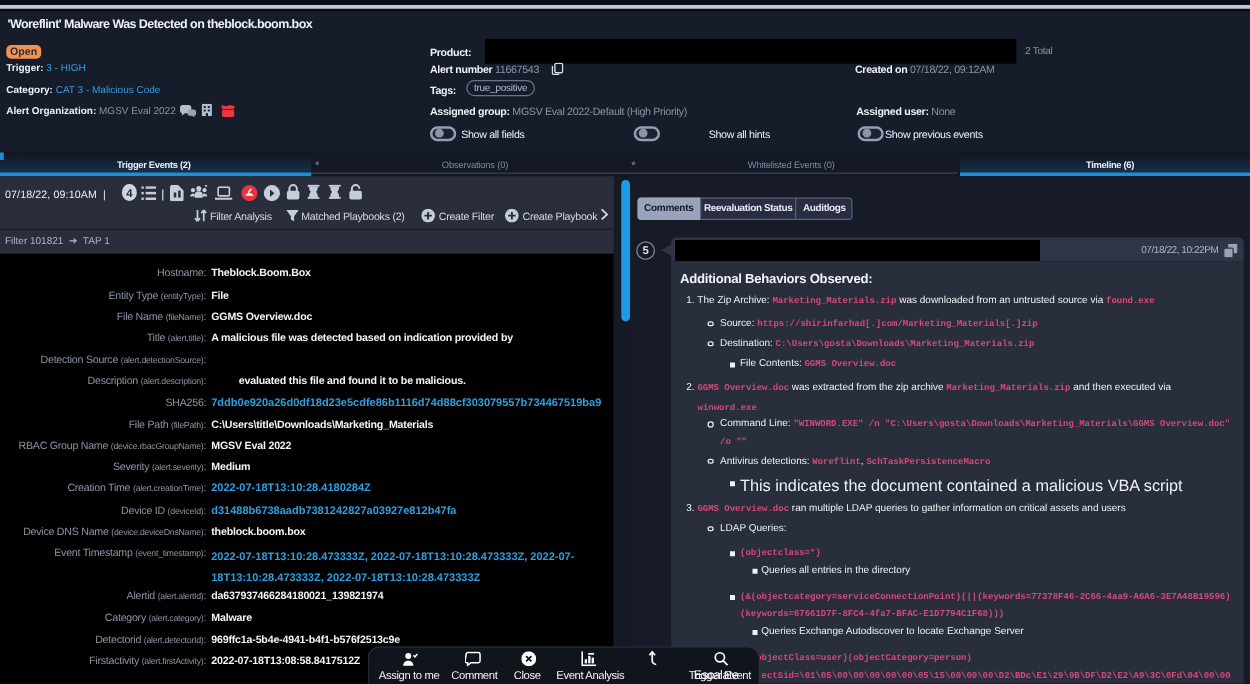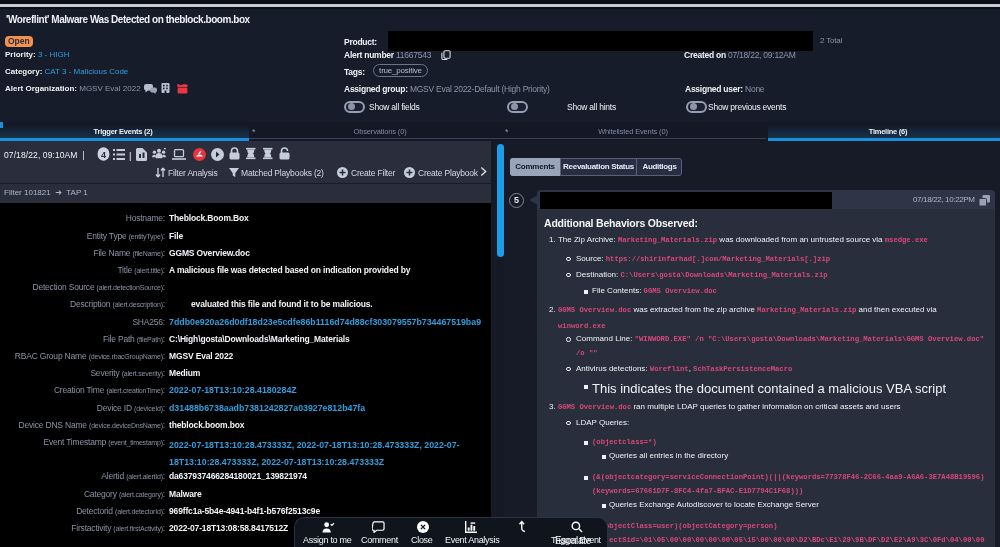--- a/index.html
+++ b/index.html
@@ -19,21 +19,21 @@
 <body>
 
 <div class="abs" style="left:0;top:0;width:1000px;height:9px;background:#0a0d15;"></div>
 <div class="abs" style="left:0;top:3.5px;width:1000px;height:3px;background:#c4c9d4;"></div>
 
 <div class="abs" style="left:0;top:9px;width:1000px;height:113px;background:#171c2b;"></div>
 <div id="hdr">
   <div class="abs wh" style="left:6px;top:14px;font-size:10px;letter-spacing:-0.45px;font-weight:700;">'Woreflint' Malware Was Detected on theblock.boom.box</div>
 
   <div class="abs" style="left:5px;top:36px;height:11px;background:#f5914f;color:#2b2f3f;font-size:8.5px;font-weight:700;border-radius:4px;padding:0 3px;line-height:11px;">Open</div>
-  <div class="abs" style="font-size:8px;left:5px;top:50px;"><span class="lb">Priority: </span><span class="bl">3 - HIGH</span></div>
+  <div class="abs" style="font-size:8px;left:5px;top:50px;"><span class="lb">Trigger: </span><span class="bl">3 - HIGH</span></div>
   <div class="abs" style="font-size:8px;left:5px;top:67px;"><span class="lb">Category: </span><span class="bl">CAT 3 - Malicious Code</span></div>
   <div class="abs" style="font-size:8px;left:5px;top:84px;"><span class="lb">Alert Organization: </span><span class="gr">MGSV Eval 2022</span></div>
   <svg class="abs" style="left:144px;top:84px;" width="13" height="10" viewBox="0 0 13 10">
       <rect x="0" y="0" width="9" height="6.5" rx="2.2" fill="#b6bece"></rect>
       <path d="M1.5 6 l0 2.5 l3 -2.5z" fill="#b6bece"></path>
       <rect x="6" y="3.5" width="7" height="5" rx="2" fill="#99a3b5"></rect>
       <path d="M11.5 8 l0 2 l-2.5 -2z" fill="#99a3b5"></path>
     </svg>
   <svg class="abs" style="left:161px;top:83px;" width="9" height="10" viewBox="0 0 9 10">
       <rect x="0.5" y="0" width="8" height="10" rx="1" fill="#b6bece"></rect>
@@ -189,21 +189,21 @@
     <div class="abs" style="left:169px;top:247.8px;width:340px;font-size:8.5px;letter-spacing:-0.15px;font-weight:700;color:#f2f4f8;white-space:nowrap;">GGMS Overview.doc</div>
     <div class="abs" style="left:0;top:265.0px;width:165px;text-align:right;font-size:8.5px;letter-spacing:-0.2px;color:#8b93a5;white-space:nowrap;">Title <span style="font-size:7px">(alert.title)</span>:</div>
     <div class="abs" style="left:169px;top:265.0px;width:340px;font-size:8.5px;letter-spacing:-0.15px;font-weight:700;color:#f2f4f8;white-space:nowrap;">A malicious file was detected based on indication provided by</div>
     <div class="abs" style="left:0;top:282.2px;width:165px;text-align:right;font-size:8.5px;letter-spacing:-0.2px;color:#8b93a5;white-space:nowrap;">Detection Source <span style="font-size:7px">(alert.detectionSource)</span>:</div>
     <div class="abs" style="left:169px;top:282.2px;width:340px;font-size:8.5px;letter-spacing:-0.15px;font-weight:700;color:#f2f4f8;white-space:nowrap;"></div>
     <div class="abs" style="left:0;top:299.4px;width:165px;text-align:right;font-size:8.5px;letter-spacing:-0.2px;color:#8b93a5;white-space:nowrap;">Description <span style="font-size:7px">(alert.description)</span>:</div>
     <div class="abs" style="left:169px;top:299.4px;width:340px;font-size:8.5px;letter-spacing:-0.15px;font-weight:700;color:#f2f4f8;white-space:nowrap;"><span style="display:inline-block;width:22px"></span>evaluated this file and found it to be malicious.</div>
     <div class="abs" style="left:0;top:316.6px;width:165px;text-align:right;font-size:8.5px;letter-spacing:-0.2px;color:#8b93a5;white-space:nowrap;">SHA256:</div>
     <div class="abs" style="left:169px;top:316.6px;width:340px;font-size:8.8px;letter-spacing:0;font-weight:700;color:#2f9fdf;white-space:nowrap;">7ddb0e920a26d0df18d23e5cdfe86b1116d74d88cf303079557b734467519ba9</div>
     <div class="abs" style="left:0;top:333.8px;width:165px;text-align:right;font-size:8.5px;letter-spacing:-0.2px;color:#8b93a5;white-space:nowrap;">File Path <span style="font-size:7px">(filePath)</span>:</div>
-    <div class="abs" style="left:169px;top:333.8px;width:340px;font-size:8.5px;letter-spacing:-0.15px;font-weight:700;color:#f2f4f8;white-space:nowrap;">C:\High\gosta\Downloads\Marketing_Materials</div>
+    <div class="abs" style="left:169px;top:333.8px;width:340px;font-size:8.5px;letter-spacing:-0.15px;font-weight:700;color:#f2f4f8;white-space:nowrap;">C:\Users\title\Downloads\Marketing_Materials</div>
     <div class="abs" style="left:0;top:351.0px;width:165px;text-align:right;font-size:8.5px;letter-spacing:-0.2px;color:#8b93a5;white-space:nowrap;">RBAC Group Name <span style="font-size:7px">(device.rbacGroupName)</span>:</div>
     <div class="abs" style="left:169px;top:351.0px;width:340px;font-size:8.5px;letter-spacing:-0.15px;font-weight:700;color:#f2f4f8;white-space:nowrap;">MGSV Eval 2022</div>
     <div class="abs" style="left:0;top:368.2px;width:165px;text-align:right;font-size:8.5px;letter-spacing:-0.2px;color:#8b93a5;white-space:nowrap;">Severity <span style="font-size:7px">(alert.severity)</span>:</div>
     <div class="abs" style="left:169px;top:368.2px;width:340px;font-size:8.5px;letter-spacing:-0.15px;font-weight:700;color:#f2f4f8;white-space:nowrap;">Medium</div>
     <div class="abs" style="left:0;top:385.4px;width:165px;text-align:right;font-size:8.5px;letter-spacing:-0.2px;color:#8b93a5;white-space:nowrap;">Creation Time <span style="font-size:7px">(alert.creationTime)</span>:</div>
     <div class="abs" style="left:169px;top:385.4px;width:340px;font-size:8.8px;letter-spacing:0;font-weight:700;color:#2f9fdf;white-space:nowrap;">2022-07-18T13:10:28.4180284Z</div>
     <div class="abs" style="left:0;top:402.6px;width:165px;text-align:right;font-size:8.5px;letter-spacing:-0.2px;color:#8b93a5;white-space:nowrap;">Device ID <span style="font-size:7px">(deviceId)</span>:</div>
     <div class="abs" style="left:169px;top:402.6px;width:340px;font-size:8.8px;letter-spacing:0;font-weight:700;color:#2f9fdf;white-space:nowrap;">d31488b6738aadb7381242827a03927e812b47fa</div>
     <div class="abs" style="left:0;top:419.8px;width:165px;text-align:right;font-size:8.5px;letter-spacing:-0.2px;color:#8b93a5;white-space:nowrap;">Device DNS Name <span style="font-size:7px">(device.deviceDnsName)</span>:</div>
     <div class="abs" style="left:169px;top:419.8px;width:340px;font-size:8.5px;letter-spacing:-0.15px;font-weight:700;color:#f2f4f8;white-space:nowrap;">theblock.boom.box</div>
@@ -238,21 +238,21 @@
   <div class="abs" style="left:540px;top:191.5px;width:292px;height:17px;background:#000;"></div>
   <div class="abs" style="left:913px;top:195px;font-size:8px;letter-spacing:-0.35px;color:#aeb6c8;">07/18/22, 10:22PM</div>
   <svg class="abs" style="left:979px;top:195px;" width="11" height="11" viewBox="0 0 11 11" fill="#9aa2b4">
       <rect x="3.5" y="0" width="7.5" height="7.5" rx="1"></rect>
       <rect x="0" y="3.5" width="7.5" height="7.5" rx="1" stroke="#2f3546" stroke-width="1"></rect>
     </svg>
 
   <div class="abs" style="left:537px;top:209px;width:458px;height:338px;background:#292e3c;"></div>
   <div id="comment">
       <div class="abs" style="left:544px;top:216.5px;font-size:10.5px;letter-spacing:-0.2px;font-weight:700;color:#f2f4f8;">Additional Behaviors Observed:</div>
-      <div class="abs" style="left:549px;top:235.4px;font-size:8px;letter-spacing:0px;color:#eef1f6;white-space:nowrap;">1.&nbsp;The Zip Archive: <span class="code">Marketing_Materials.zip</span> was downloaded from an untrusted source via <span class="code">msedge.exe</span></div>
+      <div class="abs" style="left:549px;top:235.4px;font-size:8px;letter-spacing:0px;color:#eef1f6;white-space:nowrap;">1.&nbsp;The Zip Archive: <span class="code">Marketing_Materials.zip</span> was downloaded from an untrusted source via <span class="code">found.exe</span></div>
       <div class="abs" style="left:566px;top:256.9px;width:4.5px;height:4.5px;border:1.2px solid #eef1f6;border-radius:50%;"></div>
       <div class="abs" style="left:576px;top:253.9px;font-size:8px;letter-spacing:0px;color:#eef1f6;white-space:nowrap;">Source: <span class="code">https://shirinfarhad[.]com/Marketing_Materials[.]zip</span></div>
       <div class="abs" style="left:566px;top:272.9px;width:4.5px;height:4.5px;border:1.2px solid #eef1f6;border-radius:50%;"></div>
       <div class="abs" style="left:576px;top:269.9px;font-size:8px;letter-spacing:0px;color:#eef1f6;white-space:nowrap;">Destination: <span class="code">C:\Users\gosta\Downloads\Marketing_Materials.zip</span></div>
       <div class="abs" style="left:584px;top:289.5px;width:4px;height:4px;background:#eef1f6;"></div>
       <div class="abs" style="left:592px;top:285.9px;font-size:8px;letter-spacing:0px;color:#eef1f6;white-space:nowrap;">File Contents: <span class="code">GGMS Overview.doc</span></div>
       <div class="abs" style="left:549px;top:305.4px;font-size:8px;letter-spacing:0px;color:#eef1f6;white-space:nowrap;">2.&nbsp;<span class="code">GGMS Overview.doc</span> was extracted from the zip archive <span class="code">Marketing_Materials.zip</span> and then executed via</div>
       <div class="abs" style="left:558px;top:321.4px;font-size:8px;letter-spacing:0px;color:#eef1f6;white-space:nowrap;"><span class="code">winword.exe</span></div>
       <div class="abs" style="left:566px;top:337.4px;width:4.5px;height:4.5px;border:1.2px solid #eef1f6;border-radius:50%;"></div>
       <div class="abs" style="left:576px;top:334.4px;font-size:8px;letter-spacing:0px;color:#eef1f6;white-space:nowrap;">Command Line: <span class="code">"WINWORD.EXE" /n "C:\Users\gosta\Downloads\Marketing_Materials\GGMS Overview.doc"</span></div>

